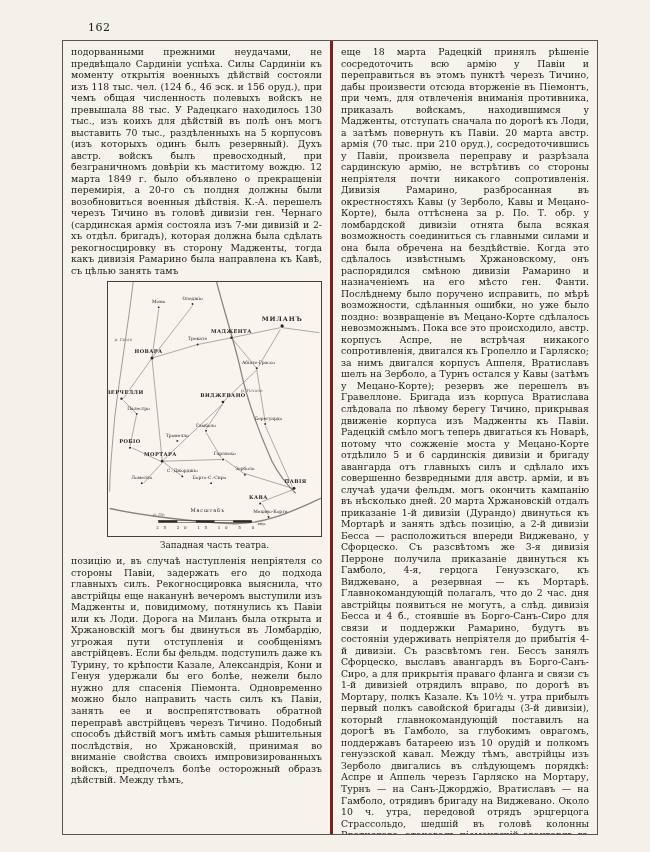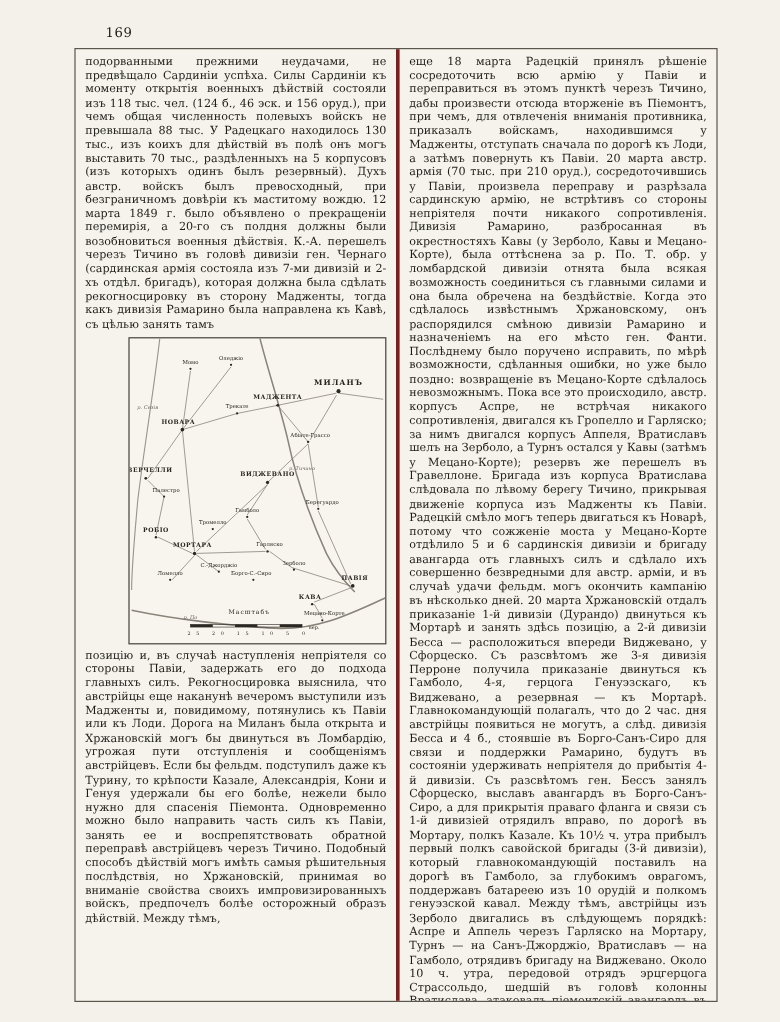--- a/index.html
+++ b/index.html
@@ -56,21 +56,21 @@
   .caption {
     text-align:center; margin-top:3px;
     font-size:9px; line-height:1.3;
   }
   .caption .c1 { display:block; }
   .caption .c2 { display:block; font-size:8.8px; }
 </style>
 </head>
 <body>
 
-<div class="page-number">169</div>
+<div class="page-number">162</div>
 <div class="running-title">Австро-Сардинская война 1848-1849 гг.</div>
 
 <div class="content-frame">
 
   <div class="col col-left">
     <span>подорванными прежними неудачами, не предвѣщало Сардиніи успѣха. Силы Сардиніи къ моменту открытія военныхъ дѣйствій состояли изъ 118 тыс. чел. (124 б., 46 эск. и 156 оруд.), при чемъ общая численность полевыхъ войскъ не превышала 88 тыс. У Радецкаго находилось 130 тыс., изъ коихъ для дѣйствій въ полѣ онъ могъ выставить 70 тыс., раздѣленныхъ на 5 корпусовъ (изъ которыхъ одинъ былъ резервный). Духъ австр. войскъ былъ превосходный, при безграничномъ довѣріи къ маститому вождю. 12 марта 1849 г. было объявлено о прекращеніи перемирія, а 20-го съ полдня должны были возобновиться военныя дѣйствія. К.-А. перешелъ черезъ Тичино въ головѣ дивизіи ген. Чернаго (сардинская армія состояла изъ 7-ми дивизій и 2-хъ отдѣл. бригадъ), которая должна была сдѣлать рекогносцировку въ сторону Мадженты, тогда какъ дивизія Рамарино была направлена къ Кавѣ, съ цѣлью занять тамъ</span>
 
     <div class="figure">
       <div class="map-frame">
         <svg class="map-svg" viewBox="0 0 252 300">
@@ -162,20 +162,21 @@
             <rect x="60" y="282" width="110" height="2.6" fill="none" stroke="#2b2823" stroke-width="0.6"></rect>
             <rect x="60" y="282" width="22" height="2.6" fill="#2b2823"></rect>
             <rect x="104" y="282" width="22" height="2.6" fill="#2b2823"></rect>
             <rect x="148" y="282" width="22" height="2.6" fill="#2b2823"></rect>
           </g>
           <text class="scl" x="115" y="292" textLength="116">25 20 15 10 5 0</text>
           <text class="scl" x="182" y="287">вер.</text>
         </svg>
       </div>
       <div class="caption">
+        <span class="c2">Западная часть театра.</span>
       </div>
     </div>
 
     <span>позицію и, въ случаѣ наступленія непріятеля со стороны Павіи, задержать его до подхода главныхъ силъ. Рекогносцировка выяснила, что австрійцы еще наканунѣ вечеромъ выступили изъ Мадженты и, повидимому, потянулись къ Павіи или къ Лоди. Дорога на Миланъ была открыта и Хржановскій могъ бы двинуться въ Ломбардію, угрожая пути отступленія и сообщеніямъ австрійцевъ. Если бы фельдм. подступилъ даже къ Турину, то крѣпости Казале, Александрія, Кони и Генуя удержали бы его болѣе, нежели было нужно для спасенія Піемонта. Одновременно можно было направить часть силъ къ Павіи, занять ее и воспрепятствовать обратной переправѣ австрійцевъ черезъ Тичино. Подобный способъ дѣйствій могъ имѣть самыя рѣшительныя послѣдствія, но Хржановскій, принимая во вниманіе свойства своихъ импровизированныхъ войскъ, предпочелъ болѣе осторожный образъ дѣйствій. Между тѣмъ,</span>
   </div>
 
   <div class="col col-right">
     <span>еще 18 марта Радецкій принялъ рѣшеніе сосредоточить всю армію у Павіи и переправиться въ этомъ пунктѣ черезъ Тичино, дабы произвести отсюда вторженіе въ Піемонтъ, при чемъ, для отвлеченія вниманія противника, приказалъ войскамъ, находившимся у Мадженты, отступать сначала по дорогѣ къ Лоди, а затѣмъ повернуть къ Павіи. 20 марта австр. армія (70 тыс. при 210 оруд.), сосредоточившись у Павіи, произвела переправу и разрѣзала сардинскую армію, не встрѣтивъ со стороны непріятеля почти никакого сопротивленія. Дивизія Рамарино, разбросанная въ окрестностяхъ Кавы (у Зерболо, Кавы и Мецано-Корте), была оттѣснена за р. По. Т. обр. у ломбардской дивизіи отнята была всякая возможность соединиться съ главными силами и она была обречена на бездѣйствіе. Когда это сдѣлалось извѣстнымъ Хржановскому, онъ распорядился смѣною дивизіи Рамарино и назначеніемъ на его мѣсто ген. Фанти. Послѣднему было поручено исправить, по мѣрѣ возможности, сдѣланныя ошибки, но уже было поздно: возвращеніе въ Мецано-Корте сдѣлалось невозможнымъ. Пока все это происходило, австр. корпусъ Аспре, не встрѣчая никакого сопротивленія, двигался къ Гропелло и Гарляско; за нимъ двигался корпусъ Аппеля, Вратиславъ шелъ на Зерболо, а Турнъ остался у Кавы (затѣмъ у Мецано-Корте); резервъ же перешелъ въ Гравеллоне. Бригада изъ корпуса Вратислава слѣдовала по лѣвому берегу Тичино, прикрывая движеніе корпуса изъ Мадженты къ Павіи. Радецкій смѣло могъ теперь двигаться къ Новарѣ, потому что сожженіе моста у Мецано-Корте отдѣлило 5 и 6 сардинскія дивизіи и бригаду авангарда отъ главныхъ силъ и сдѣлало ихъ совершенно безвредными для австр. арміи, и въ случаѣ удачи фельдм. могъ окончить кампанію въ нѣсколько дней. 20 марта Хржановскій отдалъ приказаніе 1-й дивизіи (Дурандо) двинуться къ Мортарѣ и занять здѣсь позицію, а 2-й дивизіи Бесса — расположиться впереди Виджевано, у Сфорцеско. Съ разсвѣтомъ же 3-я дивизія Перроне получила приказаніе двинуться къ Гамболо, 4-я, герцога Генуэзскаго, къ Виджевано, а резервная — къ Мортарѣ. Главнокомандующій полагалъ, что до 2 час. дня австрійцы появиться не могутъ, а слѣд. дивизія Бесса и 4 б., стоявшіе въ Борго-Санъ-Сиро для связи и поддержки Рамарино, будутъ въ состояніи удерживать непріятеля до прибытія 4-й дивизіи. Съ разсвѣтомъ ген. Бессъ занялъ Сфорцеско, выславъ авангардъ въ Борго-Санъ-Сиро, а для прикрытія праваго фланга и связи съ 1-й дивизіей отрядилъ вправо, по дорогѣ въ Мортару, полкъ Казале. Къ 10½ ч. утра прибылъ первый полкъ савойской бригады (3-й дивизіи), который главнокомандующій поставилъ на дорогѣ въ Гамболо, за глубокимъ оврагомъ, поддержавъ батареею изъ 10 орудій и полкомъ генуэзской кавал. Между тѣмъ, австрійцы изъ Зерболо двигались въ слѣдующемъ порядкѣ: Аспре и Аппель черезъ Гарляско на Мортару, Турнъ — на Санъ-Джорджіо, Вратиславъ — на Гамболо, отрядивъ бригаду на Виджевано. Около 10 ч. утра, передовой отрядъ эрцгерцога Страссольдо, шедшій въ головѣ колонны Вратислава, атаковалъ піемонтскій авангардъ въ Борго-Санъ-Сиро и оттѣснилъ его къ Сфорцеско. Но ген. Бессъ съ</span>
   </div>
 

